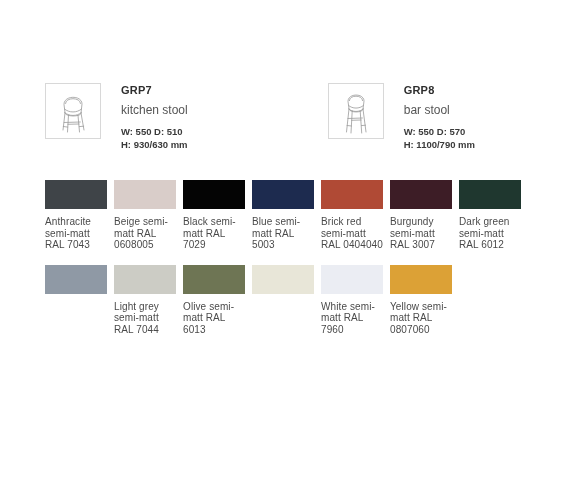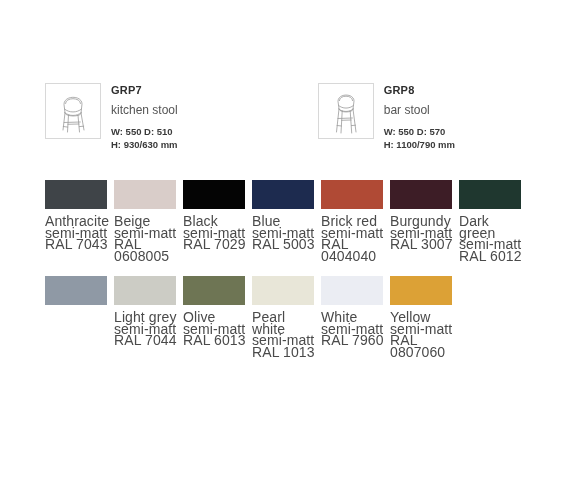--- a/index.html
+++ b/index.html
@@ -22,21 +22,21 @@
   .products {
     position: absolute;
     left: 45px;
     top: 83px;
     display: flex;
     gap: 140px;
   }
   .product {
     display: flex;
     align-items: flex-start;
-    gap: 10px;
+    gap: 20px;
   }
   .thumb {
     width: 56px;
     height: 56px;
     border: 1px solid #d8d8d8;
     background: #ffffff;
     box-sizing: border-box;
     flex: 0 0 auto;
     display: block;
   }
@@ -82,21 +82,21 @@
     margin-right: 3px;
     margin-bottom: 14px;
     box-sizing: border-box;
   }
   .swatch-chip {
     width: 62px;
     height: 29px;
     display: block;
   }
   .swatch-label {
-    font-size: 14px;
+    font-size: 10px;
     line-height: 11.5px;
     color: #4a4a4a;
     margin-top: 7px;
     word-spacing: 0px;
     letter-spacing: .1px;
   }
 </style>
 </head>
 <body>
 
@@ -193,21 +193,20 @@
     <div class="swatch-cell">
       <div class="swatch-chip" style="background: rgb(204, 204, 197);"></div>
       <div class="swatch-label">Light grey semi-matt RAL 7044</div>
     </div>
     <div class="swatch-cell">
       <div class="swatch-chip" style="background: rgb(110, 117, 84);"></div>
       <div class="swatch-label">Olive semi-matt RAL 6013</div>
     </div>
     <div class="swatch-cell">
       <div class="swatch-chip" style="background: rgb(232, 230, 216);"></div>
-      <div class="swatch-label">Pearl white semi-matt RAL 1013</div>
     </div>
     <div class="swatch-cell">
       <div class="swatch-chip" style="background: rgb(235, 237, 243);"></div>
       <div class="swatch-label">White semi-matt RAL 7960</div>
     </div>
     <div class="swatch-cell">
       <div class="swatch-chip" style="background: rgb(220, 161, 54);"></div>
       <div class="swatch-label">Yellow semi-matt RAL 0807060</div>
     </div>
   </div>

